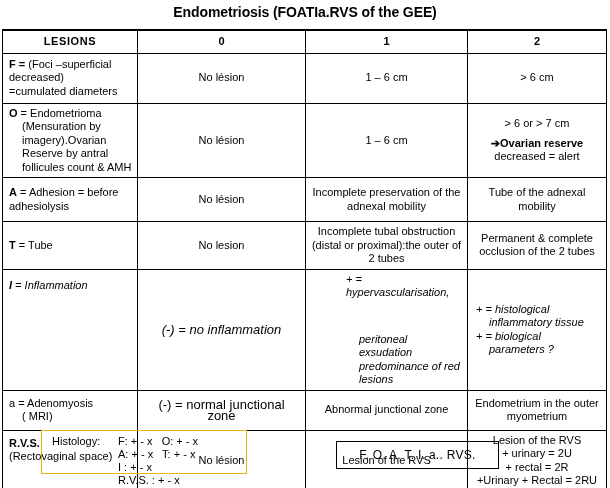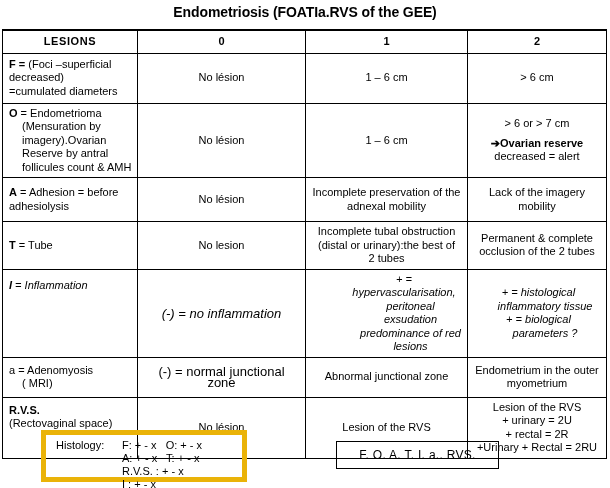--- a/index.html
+++ b/index.html
@@ -68,21 +68,21 @@
   }
   .head-num .cell-inner { letter-spacing: 0; }
 
   .lesion-cell .cell-inner {
     text-align: left;
     padding-left: 6px;
   }
   .lesion-cell b { font-weight: bold; }
 
   .center-cell .cell-inner { text-align: center; }
-  .left-cell   .cell-inner { text-align: center; padding-left: 10px; }
+  .left-cell   .cell-inner { text-align: left; padding-left: 10px; }
 
   .small-note .cell-inner {
     text-align: center;
     font-size: 13px;
     line-height: 11px;
   }
 
   .arrow-line { font-weight: bold; }
 
   
@@ -94,22 +94,22 @@
   .r-i    { height: 70px; font-style: italic; }
   .r-adeno{ height: 40px; margin-left: 24px; }
   .r-rvs  { height: 58px; }
 
   
   #histology-box {
     position: absolute;
     left: 41px;
     top: 430px;
     width: 206px;
-    height: 52px;
-    border: 5px solid #eab308;
+    height: 44px;
+    border: 1px solid #eab308;
     box-sizing: border-box;
     font-size: 11px;
     line-height: 13px;
     padding: 4px 0 0 10px;
   }
   #histology-box .hist-row { white-space: pre; }
   #histology-box .hist-label { display: inline-block; width: 66px; }
 
   #summary-box {
     position: absolute;
@@ -222,41 +222,41 @@
           </div>
         </td>
       <td class="center-cell">
           <div class="cell-inner">
             <div>Incomplete preservation of the</div>
             <div>adnexal mobility</div>
           </div>
         </td>
       <td class="center-cell">
           <div class="cell-inner">
-            <div>Lack of the imagery</div>
+            <div>Tube of the adnexal</div>
             <div>mobility</div>
           </div>
         </td>
     </tr>
 
     <tr class="r-t">
       <td class="lesion-cell">
           <div class="cell-inner">
             <div><b>T</b> = Tube</div>
           </div>
         </td>
       <td class="center-cell">
           <div class="cell-inner">
             <div>No lesion</div>
           </div>
         </td>
       <td class="center-cell">
           <div class="cell-inner">
             <div>Incomplete tubal obstruction</div>
-            <div>(distal or urinary):the best of</div>
+            <div>(distal or proximal):the outer of</div>
             <div>2 tubes</div>
           </div>
         </td>
       <td class="center-cell">
           <div class="cell-inner">
             <div>Permanent &amp; complete</div>
             <div>occlusion of the 2 tubes</div>
           </div>
         </td>
     </tr>
@@ -268,21 +268,21 @@
           </div>
         </td>
       <td class="small-note">
           <div class="cell-inner">
             <div>(-) = no inflammation</div>
           </div>
         </td>
       <td class="left-cell">
           <div class="cell-inner" style="padding-left:40px">
             <div>+ = hypervascularisation,</div>
-            <div style="padding-left: 13px;">peritoneal exsudation</div>
+            <div style="padding-left: 13px; margin-top: 33px;">peritoneal exsudation</div>
             <div style="padding-left: 13px;">predominance of red</div>
             <div style="padding-left: 13px;">lesions</div>
           </div>
         </td>
       <td class="left-cell">
           <div class="cell-inner" style="padding-left:8px">
             <div>+ = histological</div>
             <div style="padding-left: 13px;">inflammatory tissue</div>
             <div>+ = biological</div>
             <div style="padding-left: 13px;">parameters ?</div>
@@ -340,19 +340,19 @@
             <div>+Urinary + Rectal = 2RU</div>
           </div>
         </td>
     </tr>
   </tbody>
 </table>
 
 <div id="histology-box">
   <div class="hist-row"><span class="hist-label">Histology:</span><span>F: + - x   O: + - x</span></div>
   <div class="hist-row"><span class="hist-label"></span><span>A: + - x   T: + - x</span></div>
+  <div class="hist-row"><span class="hist-label"></span><span>I : + - x</span></div>
   <div class="hist-row"><span class="hist-label"></span><span>R.V.S. : + - x</span></div>
-  <div class="hist-row"><span class="hist-label"></span><span>I : + - x</span></div>
 </div>
 
 <div id="summary-box">
   <span>F. O. A. T. I. a.. RVS.</span>
 </div>
 
 </body></html>

